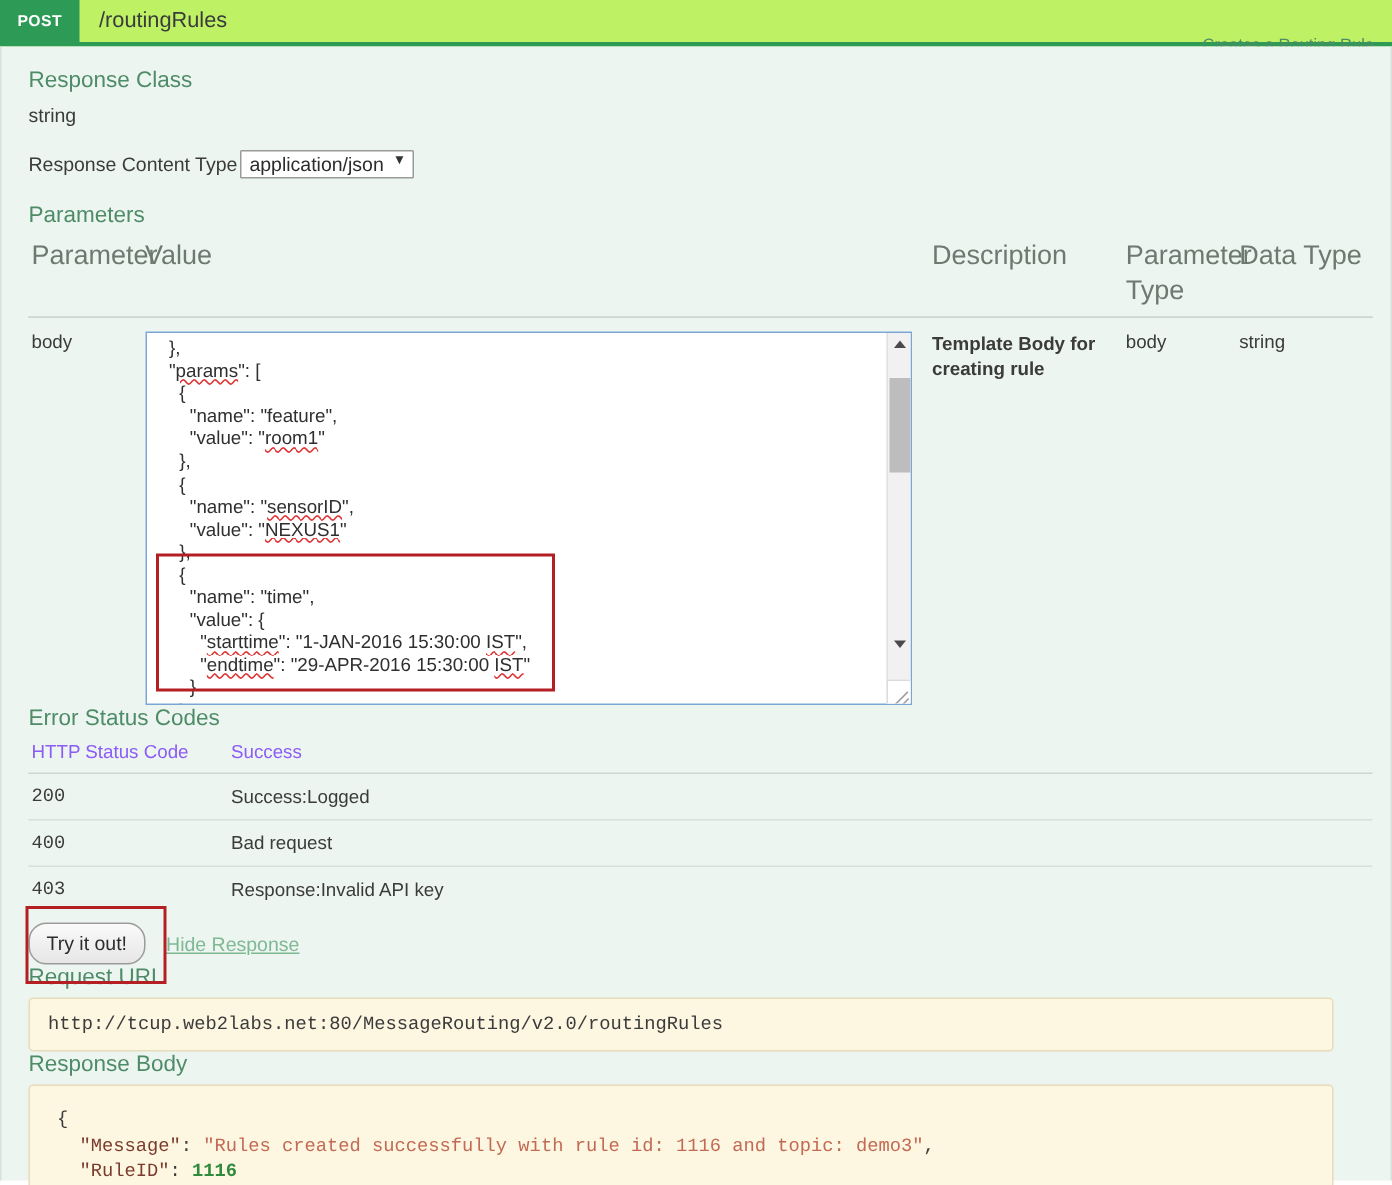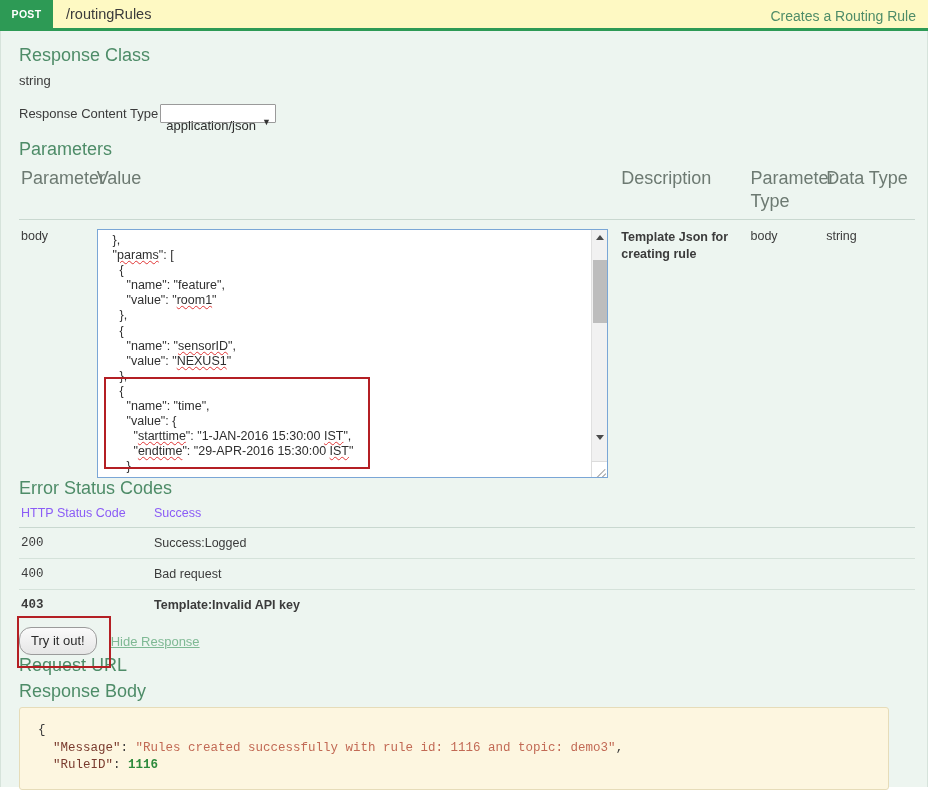--- a/index.html
+++ b/index.html
@@ -13,21 +13,21 @@
     background: #ffffff;
     font-family: "Liberation Sans", sans-serif;
     font-size: 13px;
     color: #3b3b3b;
     overflow: hidden;
   }
 
   
   .op-header {
     height: 31px;
-    background: #fef9c3;
+    background: #bef264;
     border-bottom: 3px solid #2d9a55;
     display: flex;
     align-items: center;
     position: relative;
     box-sizing: border-box;
   }
   .http-method {
     width: 53px;
     height: 28px;
     background: #2d9a55;
@@ -42,42 +42,42 @@
     box-sizing: border-box;
   }
   .op-path {
     margin-left: 13px;
     font-size: 14.5px;
     color: #3b3b3b;
   }
   .op-summary {
     position: absolute;
     right: 12px;
-    top: 8px;
-    font-size: 14px;
+    top: 24px;
+    font-size: 11px;
     color: #4e8c68;
   }
 
   
   .op-body {
     background: #edf5f0;
     border-left: 1px solid #d6e3db;
     border-right: 1px solid #d6e3db;
     padding: 0 0 0 0;
     height: 756px;
     box-sizing: border-box;
     position: relative;
   }
   .inner {
     padding: 14px 14px 0 18px;
   }
 
   h4.section {
     color: #4e8c68;
-    font-size: 18px;
+    font-size: 15px;
     font-weight: normal;
     margin: 0 0 7px 0;
     padding: 0;
   }
   h4.section.tight { margin-bottom: 5px; }
 
   .plain-line {
     font-size: 13px;
     color: #3b3b3b;
     margin: 0 0 16px 0;
@@ -94,21 +94,21 @@
     color: #3b3b3b;
     margin-right: 2px;
   }
   .ctype-select {
     font-family: "Liberation Sans", sans-serif;
     font-size: 13px;
     color: #2c2c2c;
     background: #ffffff;
     border: 1px solid #9a9a9a;
     border-radius: 1px;
-    padding: 13px 4px 1px 5px;
+    padding: 1px 4px 1px 5px;
     display: inline-flex;
     align-items: flex-start;
     height: 19px;
     box-sizing: border-box;
   }
   .ctype-select .caret {
     margin-left: 6px;
     font-size: 9px;
     line-height: 1;
     color: #333;
@@ -253,21 +253,21 @@
     font-size: 12.5px;
     padding: 2px 4px 7px 2px;
     border-bottom: 1px solid #c9d8d0;
   }
   table.status td {
     font-size: 12.5px;
     color: #3b3b3b;
     padding: 8px 4px 8px 2px;
     border-bottom: 1px solid #d5e2da;
   }
-  table.status tr:last-child td { border-bottom: none; font-weight: bold; }
+  table.status tr:last-child td { border-bottom: none; }
   .col-code { width: 133px; }
   td.code-cell {
     font-family: "Liberation Mono", monospace;
     font-size: 12.5px;
   }
 
   
   .try-row {
     display: flex;
     align-items: center;
@@ -373,21 +373,21 @@
                     <i class="tri-down"></i>
                   </div>
               </div>
               <div class="ta-resize">
                   <i></i>
                   <i></i>
                 </div>
               <div class="annot" style="left:7px; top:148px; width:262px; height:88px;"></div>
             </div>
           </td>
-          <td class="desc-cell">Template Json for creating rule</td>
+          <td class="desc-cell">Template Body for creating rule</td>
           <td class="ptype-cell">body</td>
           <td class="dtype-cell">string</td>
         </tr>
       </tbody>
     </table>
 
     <h4 class="section tight mt20">Error Status Codes</h4>
     <table class="status">
       <colgroup>
           <col class="col-code">
@@ -403,32 +403,33 @@
         <tr>
           <td class="code-cell">200</td>
           <td>Success:Logged</td>
         </tr>
         <tr>
           <td class="code-cell">400</td>
           <td>Bad request</td>
         </tr>
         <tr>
           <td class="code-cell">403</td>
-          <td>Template:Invalid API key</td>
+          <td>Response:Invalid API key</td>
         </tr>
       </tbody>
     </table>
 
     <div class="try-row">
       <button class="try-btn">Try it out!</button>
       <span class="hide-resp">Hide Response</span>
       <div class="annot" style="left:-2px; top:-11px; width:90px; height:48px;"></div>
     </div>
 
     <h4 class="section tight mt16">Request URL</h4>
+    <pre class="code-block">http://tcup.web2labs.net:80/MessageRouting/v2.0/routingRules</pre>
 
     <h4 class="section tight mt16">Response Body</h4>
     <pre class="code-block resp"><span class="p">{</span>
   <span class="k">"Message"</span><span class="p">: </span><span class="s">"Rules created successfully with rule id: 1116 and topic: demo3"</span><span class="p">,</span>
   <span class="k">"RuleID"</span><span class="p">: </span><span class="n">1116</span></pre>
 
   </div>
 </div>
 
 </body></html>

